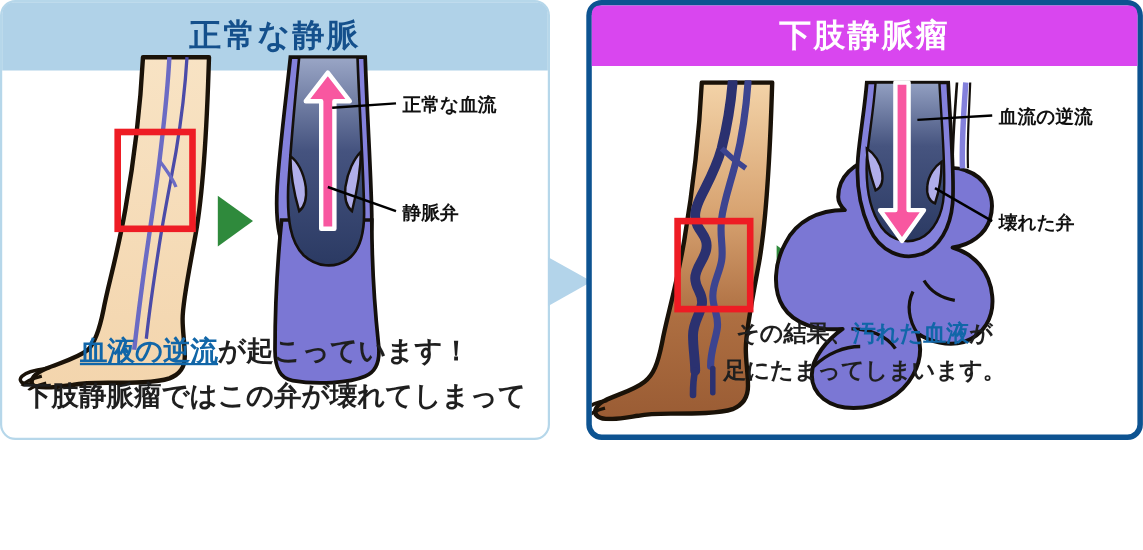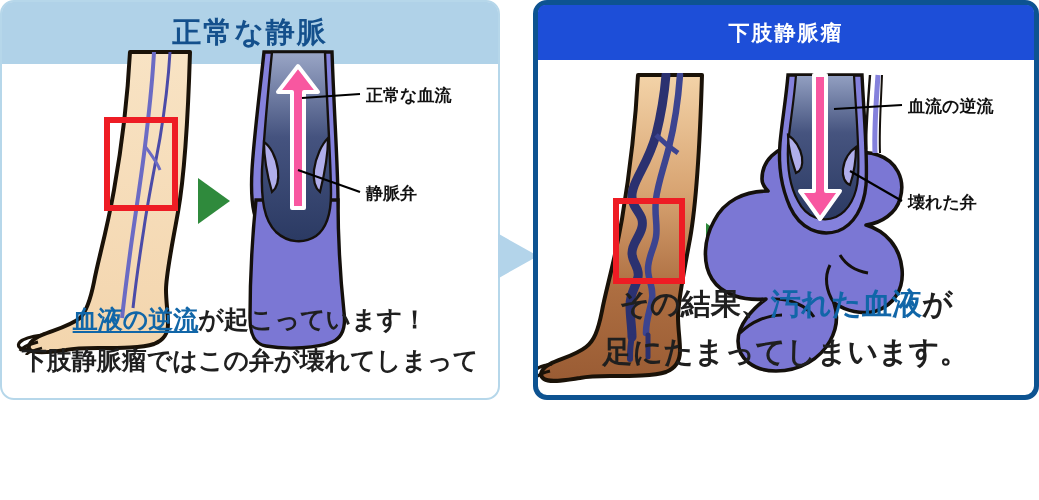--- a/index.html
+++ b/index.html
@@ -20,37 +20,37 @@
     position:absolute;left:0;top:0;width:100%;
     box-sizing:border-box;
     display:flex;align-items:center;justify-content:center;
     font-weight:bold;letter-spacing:2px;
   }
   .panel-left .hdr{
     height:62px;background:#b0d2e8;color:#14508c;
     font-size:29px;border-radius:11px 11px 0 0;
   }
   .panel-right .hdr{
-    height:55px;background:#1d4ed8;color:#ffffff;
-    font-size:21px;border-radius:7px 7px 0 0;
+    height:55px;background:#d946ef;color:#ffffff;
+    font-size:29px;border-radius:7px 7px 0 0;
   }
 
   
   .figure{position:absolute;left:0;right:0;}
   .panel-left .figure{top:48px;height:305px;}
   .panel-right .figure{top:68px;height:310px;}
 
   
   .caption{
     position:absolute;left:0;right:0;bottom:12px;
     text-align:center;color:#1f1f1f;
     font-size:24px;line-height:1.62;font-weight:bold;
   }
   .panel-left .caption{bottom:18px;font-size:25px;}
-  .panel-right .caption{bottom:18px;font-size:30px;}
+  .panel-right .caption{bottom:40px;font-size:21px;}
   .hl{color:#1166a8;}
   .hl-u{color:#1166a8;text-decoration:underline;text-underline-offset:3px;}
 
   
   .connector{
     position:absolute;left:498px;top:228px;
     width:40px;height:56px;
     background:#b3d4ea;
     clip-path:polygon(0 10%,0 90%,100% 50%);
   }

